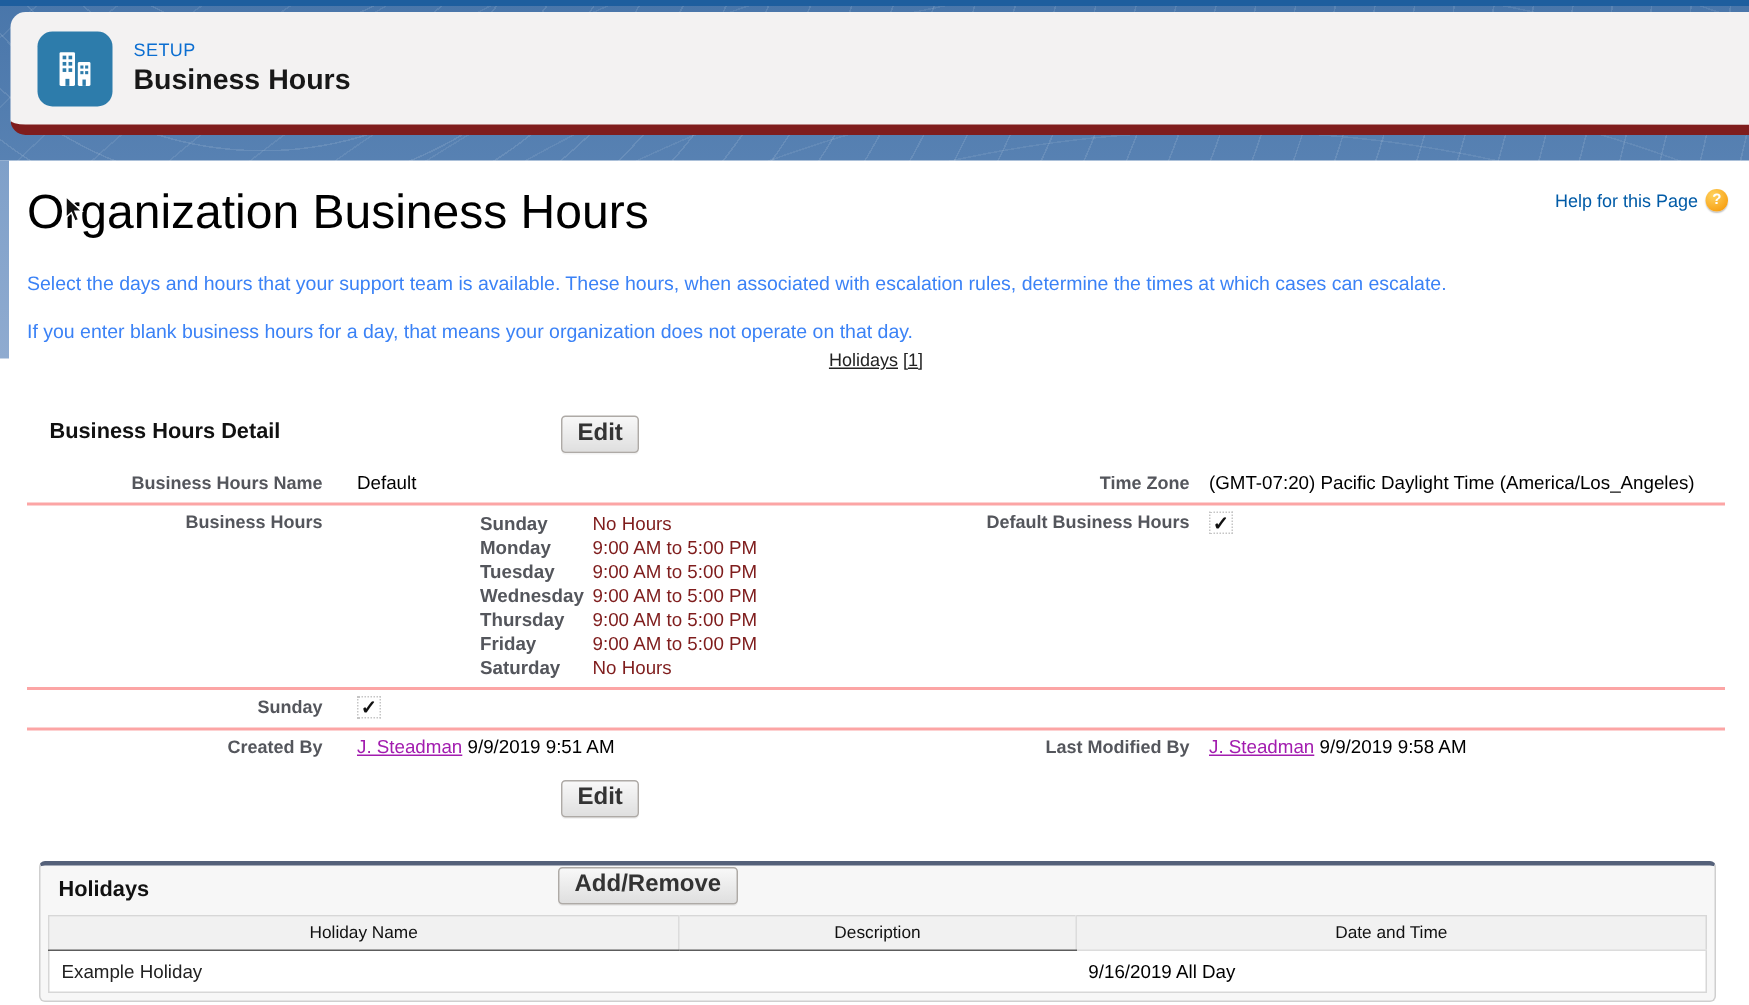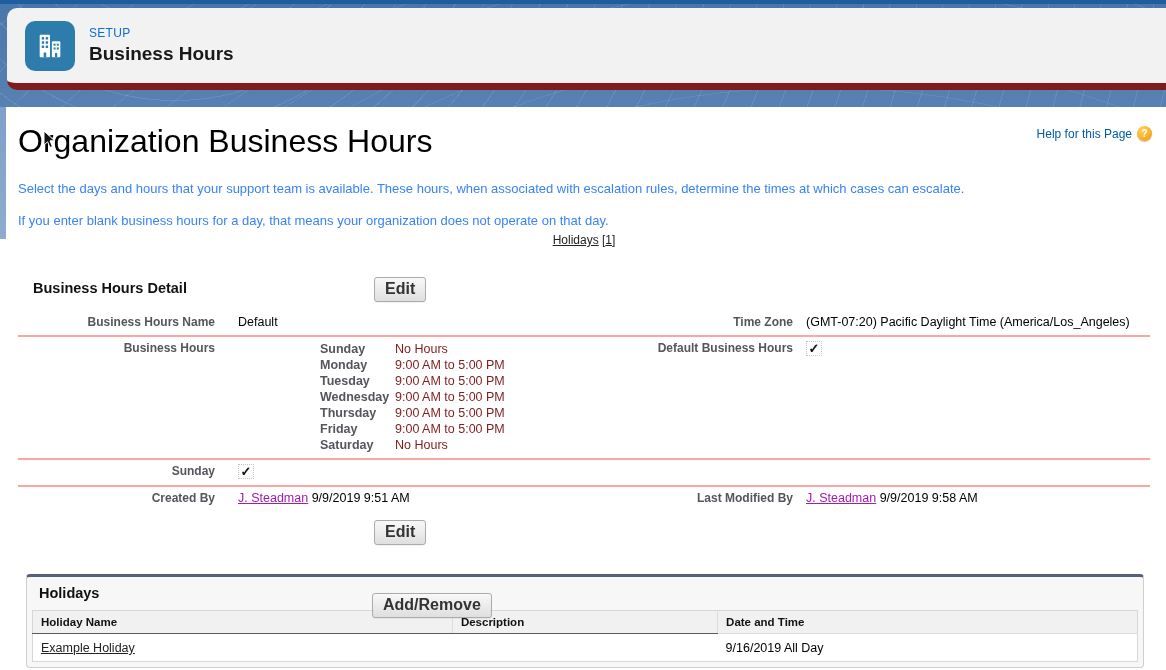--- a/index.html
+++ b/index.html
@@ -82,31 +82,31 @@
   .userlink { color:#a21caf; text-decoration:underline; cursor:pointer; }
   .bottom-actions { margin:9px 0 0 356px; }
   
   .related {
     margin:29px 6px 0 8px;
     border:1px solid #cfcfcf; border-top:3px solid #55617a; border-radius:4px;
     background:#f7f7f7; padding-bottom:5px;
   }
   .related-head { position:relative; padding:7px 12px 6px; height:33px; }
   .related-title { font-size:14.5px; font-weight:bold; color:#111; }
-  .related-head .btn { position:absolute; left:345px; top:16px; }
+  .related-head .btn { position:absolute; left:345px; top:1px; }
   .holiday-table { width:calc(100% - 10px); margin:0 5px; border-collapse:collapse; background:#fff;
     border:1px solid #d7d7d7; }
   .holiday-table th {
-    background:#f1f1f1; font-size:11.5px; font-weight:bold; color:#111; text-align:left;
+    background:#f1f1f1; font-size:11.5px; font-weight:normal; color:#111; text-align:center;
     padding:5px 8px; border-right:1px solid #dcdcdc; border-bottom:1px solid #dcdcdc;
   }
   .holiday-table th.sorted { border-bottom:1px solid #5c5c5c; }
   .holiday-table th:last-child { border-right:none; }
   .holiday-table td { padding:7px 8px 6px; font-size:12.5px; color:#000; }
-  .holiday-table td a { color:#222; text-decoration:underline; cursor:pointer; }
+  .holiday-table td a { color:#222; cursor:pointer; }
   .col-name { width:38%; } .col-desc { width:24%; } .col-date { width:38%; }
   
   .cursor { position:absolute; left:43px; top:130px; pointer-events:none; }
 </style>
 </head>
 <body>
 
 <div class="topbar"></div>
 
 <div class="header-card">

